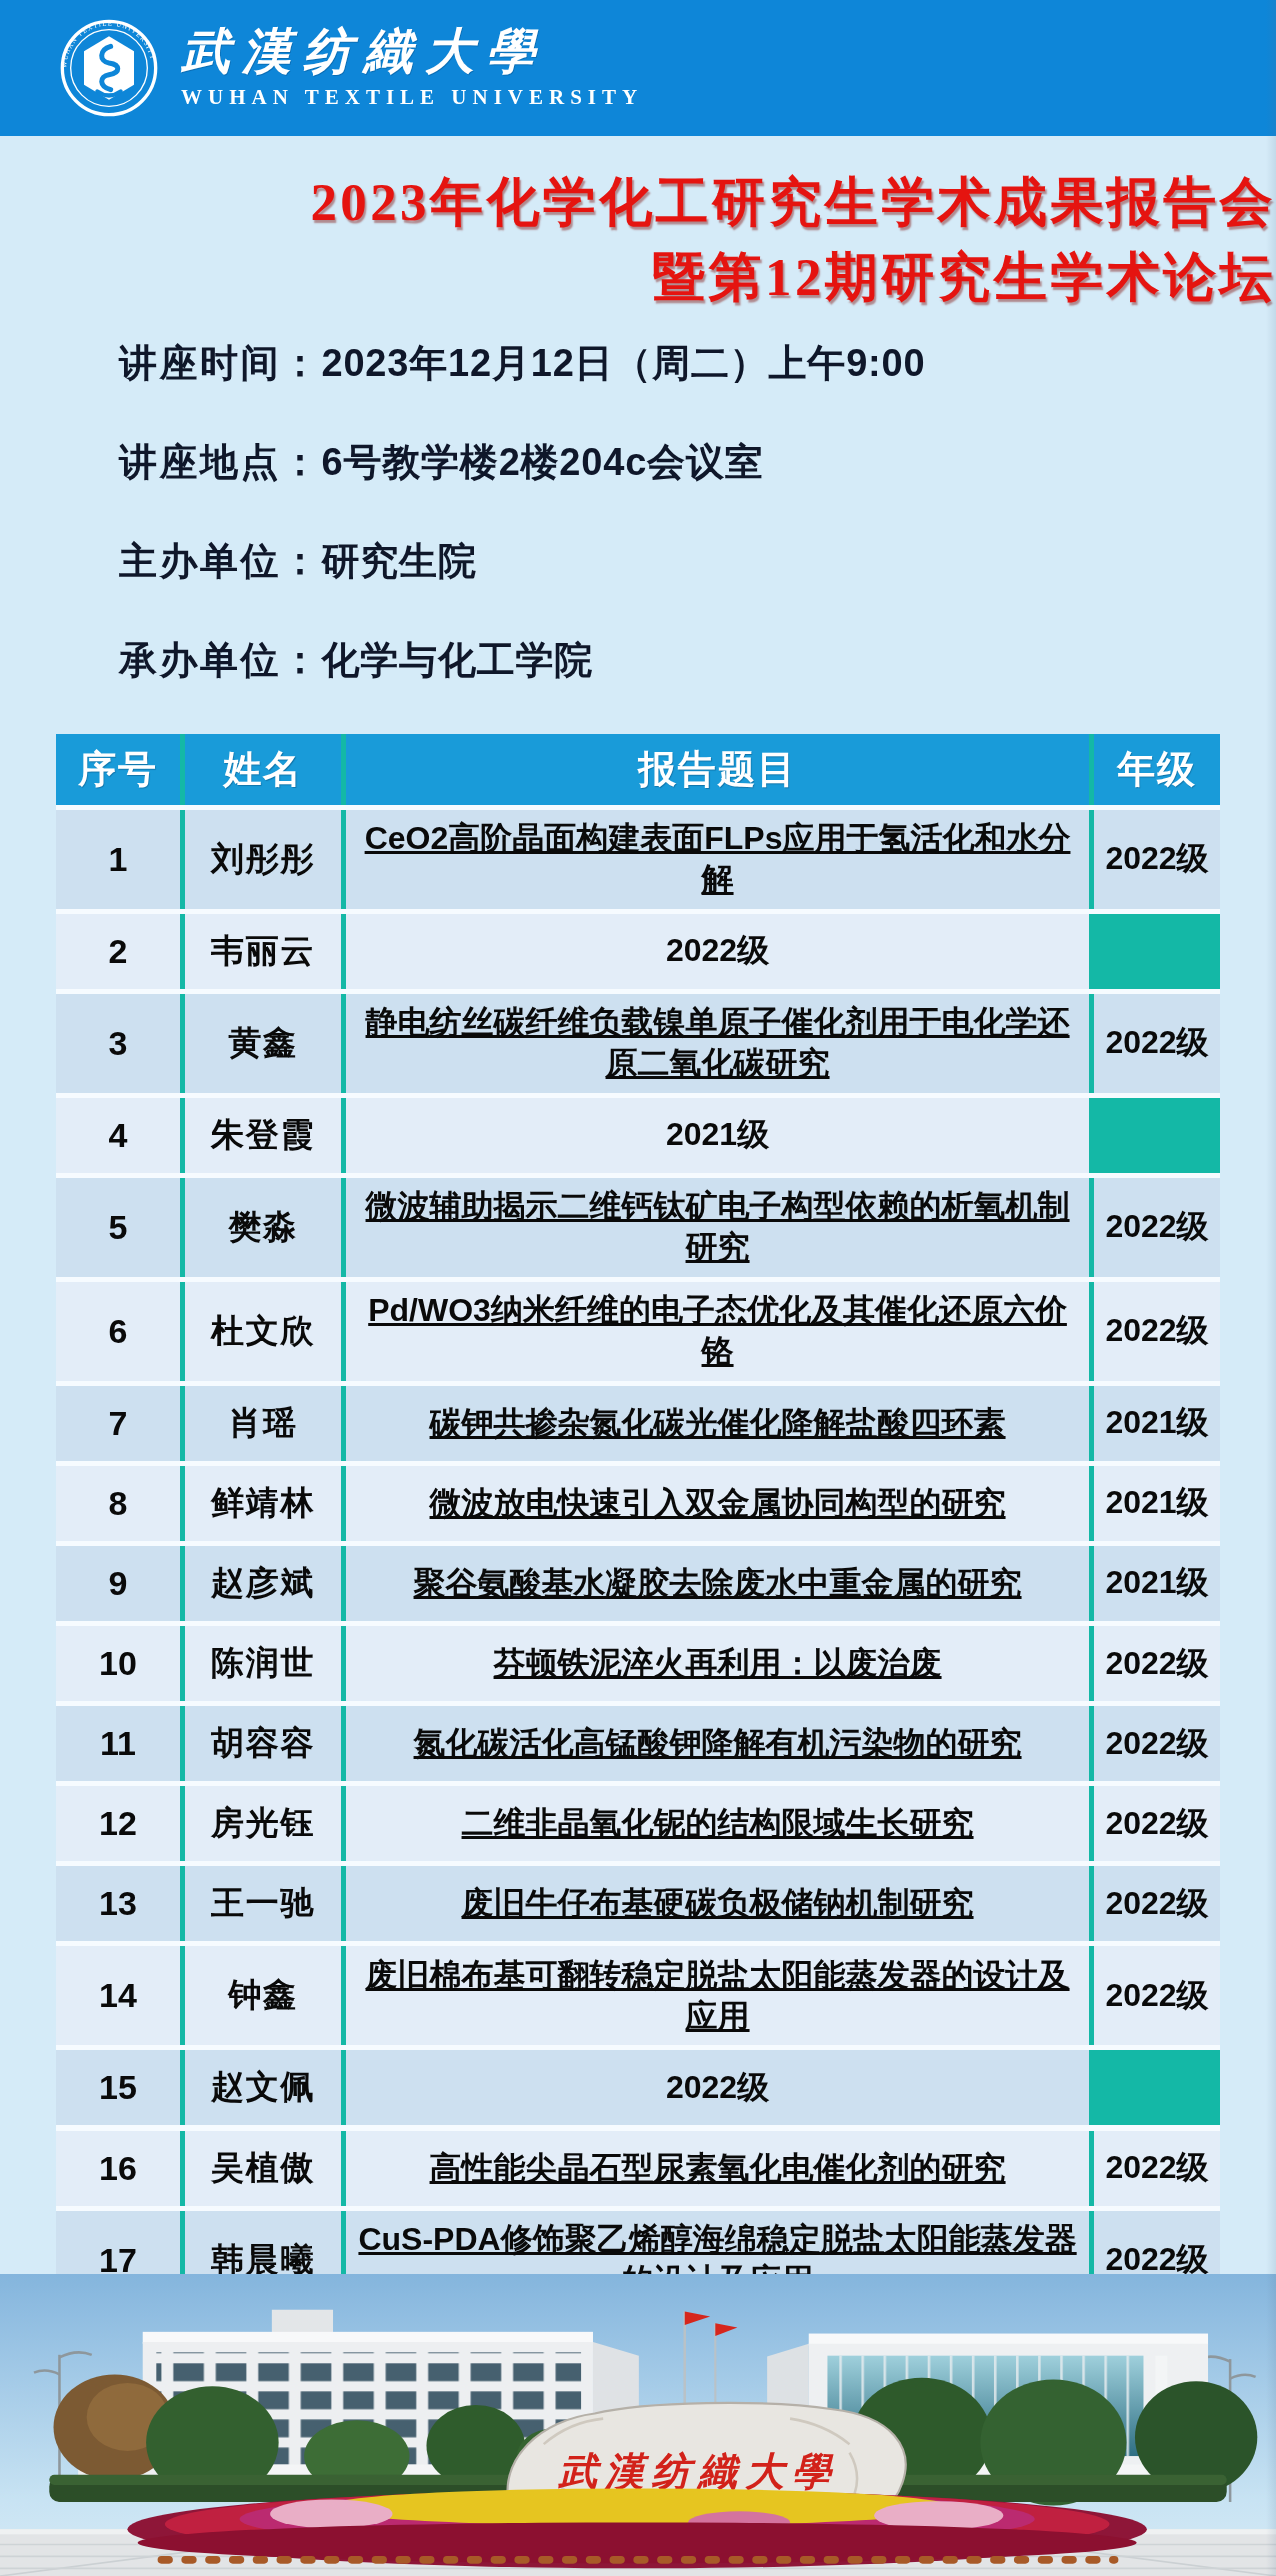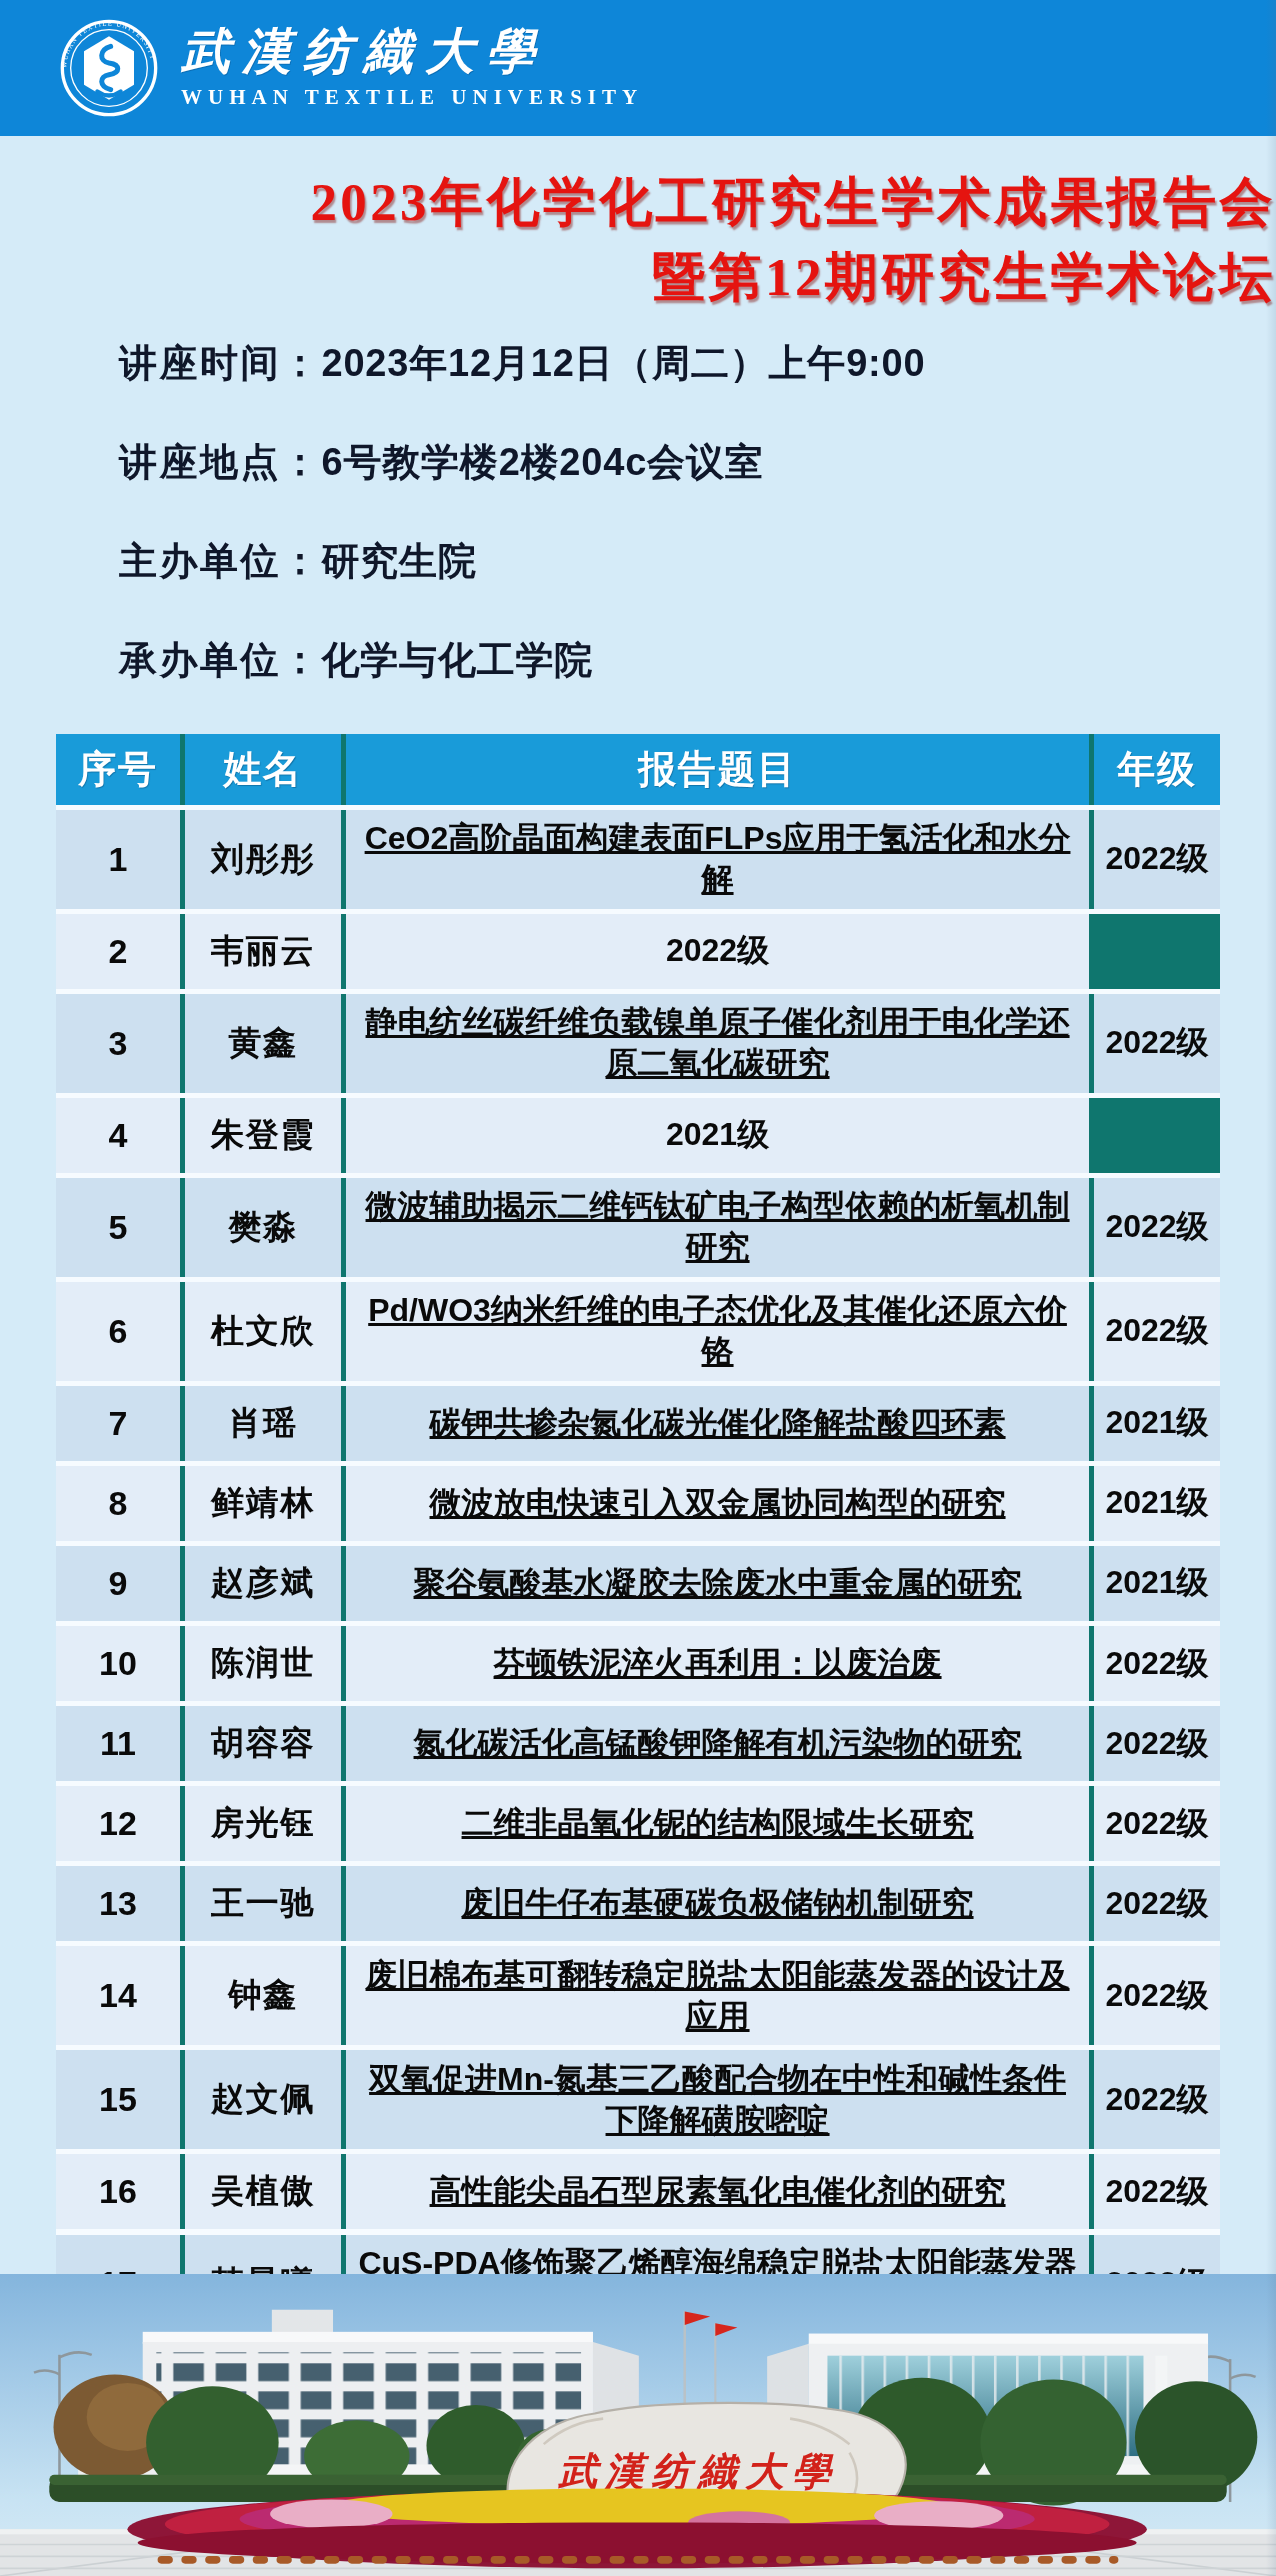--- a/index.html
+++ b/index.html
@@ -20,21 +20,21 @@
     font-family:"Liberation Serif","DejaVu Serif",serif;font-weight:bold;}
   .title-line{font-size:53px;line-height:1.42;letter-spacing:3.4px;
     text-shadow:1.7px 2.5px 1.7px rgba(130,20,15,0.45);}
   
   .info-block{margin:22px 0 0 119px;}
   .info-line{display:flex;align-items:baseline;margin-bottom:48px;color:#0f172a;font-weight:bold;font-size:38px;}
   .info-label{letter-spacing:2.5px;}
   .info-value{letter-spacing:0.8px;}
   
   .table-wrap{width:1164px;margin:17px auto 0 auto;background:#f6fbff;}
-  .t-row,.t-head{display:grid;grid-template-columns:124px 156px 1fr 126px;column-gap:5.1px;background:#0f766e;margin-bottom:5.1px;}
+  .t-row,.t-head{display:grid;grid-template-columns:124px 156px 1fr 126px;column-gap:5.1px;background:#14b8a6;margin-bottom:5.1px;}
   .t-row:last-child{margin-bottom:0;}
   .t-cell{display:flex;align-items:center;justify-content:center;text-align:center;box-sizing:border-box;padding:8.5px 8.5px;}
   .t-head .t-cell{background:#199bd9;color:#fff;font-weight:bold;font-size:38px;min-height:71px;letter-spacing:1.7px;
     text-shadow:0.8px 0.8px 0.8px rgba(0,50,90,0.35);}
   .t-row .t-cell{color:#0a0a0a;font-weight:bold;min-height:75px;}
   .t-row.odd .t-cell{background:#cde0f0;}
   .t-row.even .t-cell{background:#e3edf8;}
   .c-no{font-size:34px;}
   .c-name{font-size:33px;letter-spacing:1.7px;}
   .c-title{font-size:32px;line-height:1.28;text-decoration:underline;}
@@ -192,21 +192,20 @@
     <div class="t-row even">
       <div class="t-cell c-no">14</div>
       <div class="t-cell c-name">钟鑫</div>
       <div class="t-cell c-title">废旧棉布基可翻转稳定脱盐太阳能蒸发器的设计及应用</div>
       <div class="t-cell c-grade">2022级</div>
     </div>
 
     <div class="t-row odd">
       <div class="t-cell c-no">15</div>
       <div class="t-cell c-name">赵文佩</div>
-      <div class="t-cell c-title">双氧促进Mn-氮基三乙酸配合物在中性和碱性条件下降解磺胺嘧啶</div>
       <div class="t-cell c-grade">2022级</div>
     </div>
 
     <div class="t-row even">
       <div class="t-cell c-no">16</div>
       <div class="t-cell c-name">吴植傲</div>
       <div class="t-cell c-title">高性能尖晶石型尿素氧化电催化剂的研究</div>
       <div class="t-cell c-grade">2022级</div>
     </div>
 

